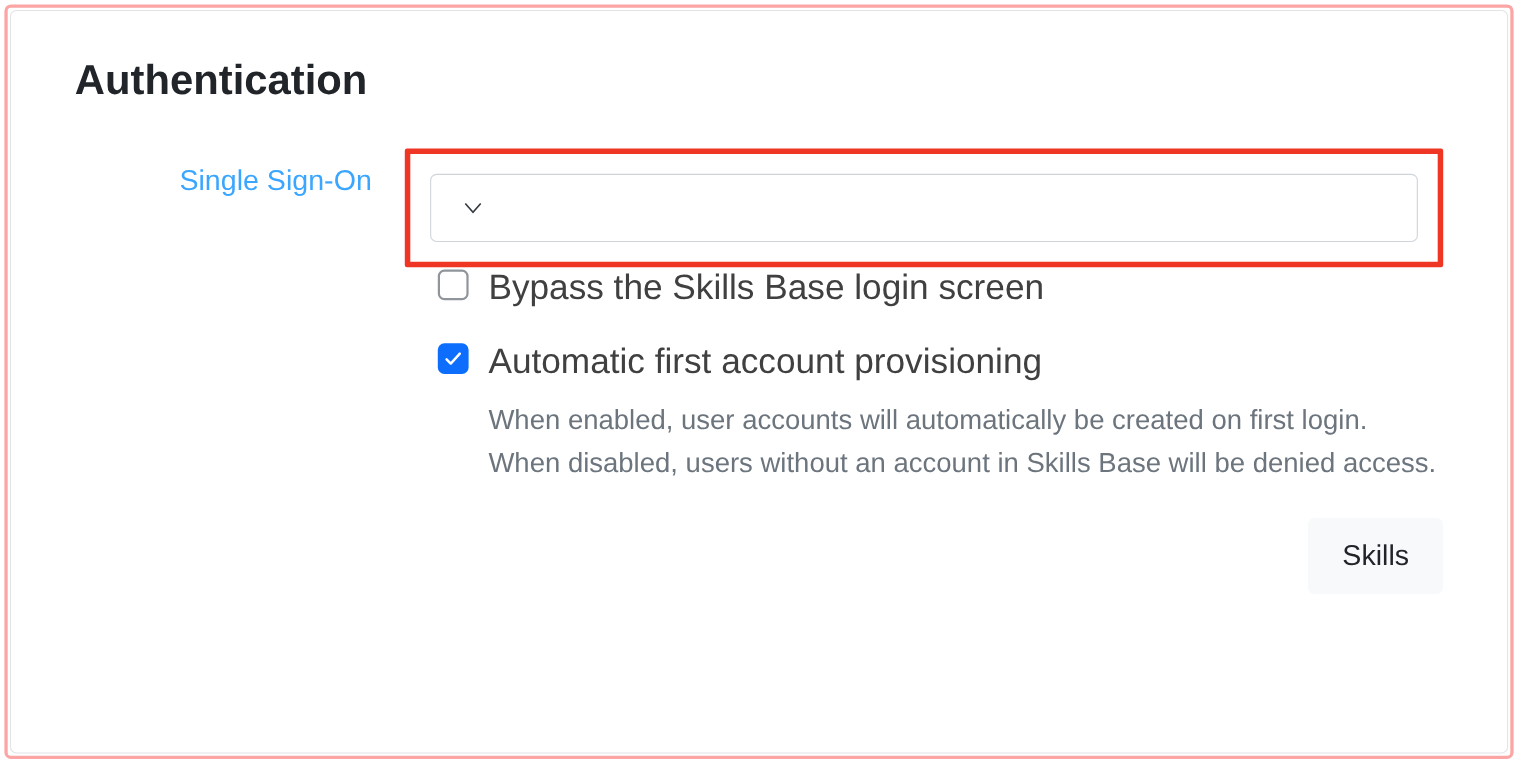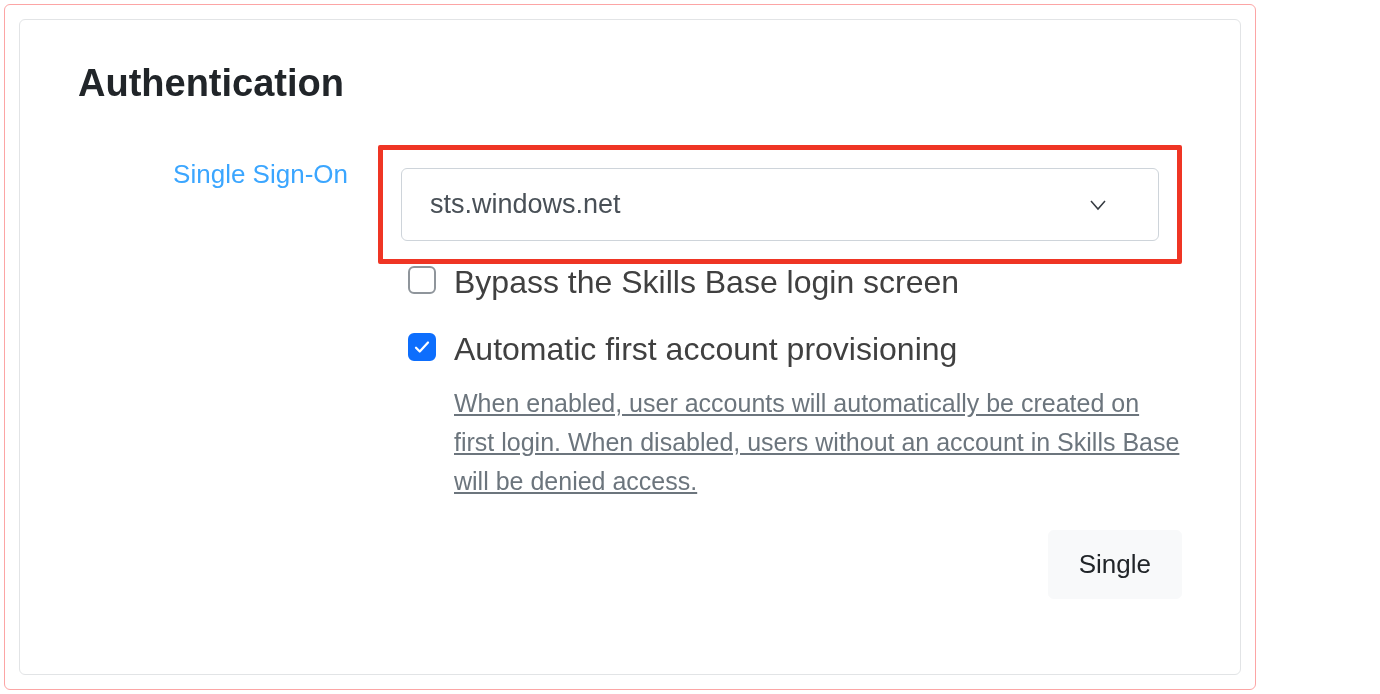--- a/index.html
+++ b/index.html
@@ -4,24 +4,24 @@
 <style>
   * { box-sizing: border-box; }
   body {
     margin: 0;
     padding: 4px;
     font-family: -apple-system, BlinkMacSystemFont, "Segoe UI", Helvetica, Arial, sans-serif;
     background: #fff;
     color: #212529;
   }
   .outer {
-    border: 1px solid #fca5a5;
-    border-radius: 6px;
-    padding: 14px;
-    width: 1252px;
+    border: 3px solid #fca5a5;
+    border-radius: 6px;
+    padding: 2px;
+    width: 1372px;
     height: 686px;
   }
   .panel {
     border: 1px solid #e2e4e6;
     border-radius: 6px;
     padding: 42px 58px 36px 58px;
     height: 100%;
   }
   .title {
     font-size: 38px;
@@ -111,21 +111,20 @@
   .chk-label {
     font-size: 32px;
     color: #404040;
   }
   .help-text {
     font-size: 25px;
     color: #6c757d;
     margin-top: 16px;
     line-height: 1.55;
     max-width: 880px;
-    text-decoration: underline;
   }
   .actions {
     display: flex;
     justify-content: flex-end;
     align-items: center;
     gap: 22px;
     margin-top: 10px;
   }
   .btn-cancel {
     background: #f8f9fa;
@@ -156,21 +155,20 @@
     <h1 class="title">Authentication</h1>
 
     <div class="row">
       <div class="label-col">
         <a class="sso-link">Single Sign-On</a>
       </div>
       <div class="field-col">
         <div class="hl-red">
           <div class="select-wrap">
             <div class="select-box">
-              <span>sts.windows.net</span>
               <span class="chevron">
                 <svg viewBox="0 0 20 20" width="20" height="20">
                     <polyline points="3,6 10,14 17,6" fill="none" stroke="#343a40" stroke-width="1.5"></polyline>
                   </svg>
               </span>
             </div>
           </div>
         </div>
       </div>
     </div>
@@ -190,17 +188,17 @@
             <polyline points="4,13 9,18 20,6" fill="none" stroke="#fff" stroke-width="3" stroke-linecap="round" stroke-linejoin="round"></polyline>
           </svg>
       </div>
       <div>
         <div class="chk-label">Automatic first account provisioning</div>
         <div class="help-text">When enabled, user accounts will automatically be created on first login. When disabled, users without an account in Skills Base will be denied access.</div>
       </div>
     </div>
 
     <div class="actions">
-      <button class="btn-cancel">Single</button>
+      <button class="btn-cancel">Skills</button>
     </div>
 
   </div>
 </div>
 
 </body></html>

